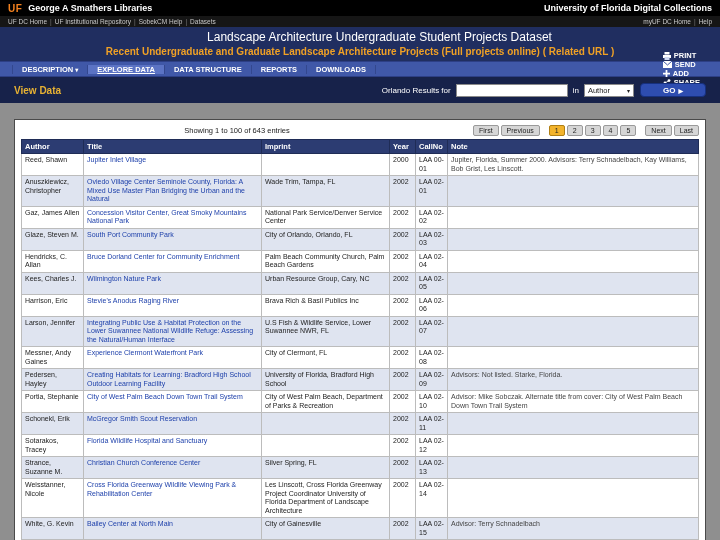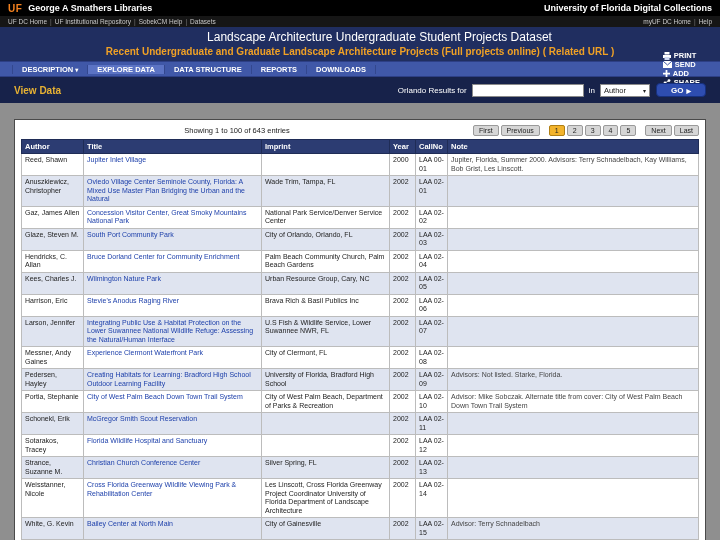--- a/index.html
+++ b/index.html
@@ -19,40 +19,40 @@
 
   .banner { background: #202e60; text-align: center; padding: 3px 0 4px; }
   .banner-title { color: #fff; font-weight: normal; font-size: 12px; padding-left: 39px; }
   .banner-sub { color: #f0a125; font-size: 10px; font-weight: bold; margin-top: 2px; }
 
   .menubar { background: #4058a8; display: flex; align-items: center; height: 16px; font-size: 7.5px;
              color: #fff; padding: 0 12px; border-top: 1px solid #2d3f85; border-bottom: 1px solid #2d3f85; }
   .menu-item { display: flex; align-items: center; padding: 0 9px; border-right: 1px solid #33478e;
                font-weight: bold; cursor: pointer; white-space: nowrap; }
   .menu-item:first-child { border-left: 1px solid #33478e; }
-  .menu-item.active { background: #5b73c4; }
+  .menu-item.active { background: #5b73c4; text-decoration: underline; }
   .caret { font-size: 6px; margin-left: 2px; }
   .menu-spacer { flex: 1; }
   .menu-action { display: flex; align-items: center; gap: 3px; padding: 0 8px; font-weight: bold;
                  cursor: pointer; white-space: nowrap; }
   .menu-action .icon { display: flex; align-items: center; }
 
   .viewbar { background: #17224a; display: flex; align-items: center; height: 26px; padding: 0 14px; }
   .view-title { color: #e8b233; font-weight: bold; font-size: 10px; margin-right: auto; }
   .filter-label { color: #fff; font-size: 8px; margin-right: 5px; }
   .filter-input { width: 112px; height: 13px; border: 1px solid #8a8a8a; background: #fff;
                   font-size: 8px; padding: 0 2px; font-family: "Liberation Sans", sans-serif; }
   .in-label { color: #fff; font-size: 8px; margin: 0 5px; }
   .filter-select { background: #fff; border: 1px solid #8a8a8a; height: 13px; display: flex;
                    align-items: center; font-size: 7.5px; padding: 0 3px; min-width: 50px;
                    justify-content: space-between; color: #222; cursor: pointer; }
   .select-caret { font-size: 6px; margin-left: 4px; }
   .go-btn { margin-left: 6px; background: #2e4db0; color: #fff; font-size: 8px; font-weight: bold;
             border: 1px solid #16307f; border-radius: 4px; height: 14px; display: flex;
-            align-items: center; padding: 0 14px; gap: 3px; cursor: pointer; }
+            align-items: center; padding: 0 22px; gap: 3px; cursor: pointer; }
   .go-arrow { font-size: 6px; }
 
   .content { margin: 16px 14px 0; }
   .card { background: #fff; border: 1px solid #4a4a4a; padding: 3px 6px 6px; min-height: 436px; }
 
   .table-top { display: flex; align-items: center; margin: 2px 0 3px; gap: 20px; }
   .showing { flex: 1; text-align: center; font-size: 7.5px; color: #222; }
   .pagination { display: flex; gap: 2px; }
   .pg { font-size: 7px; padding: 1px 5px; background: #d6d6d6; border: 1px solid #9a9a9a;
         border-radius: 2px; color: #222; cursor: pointer; }

